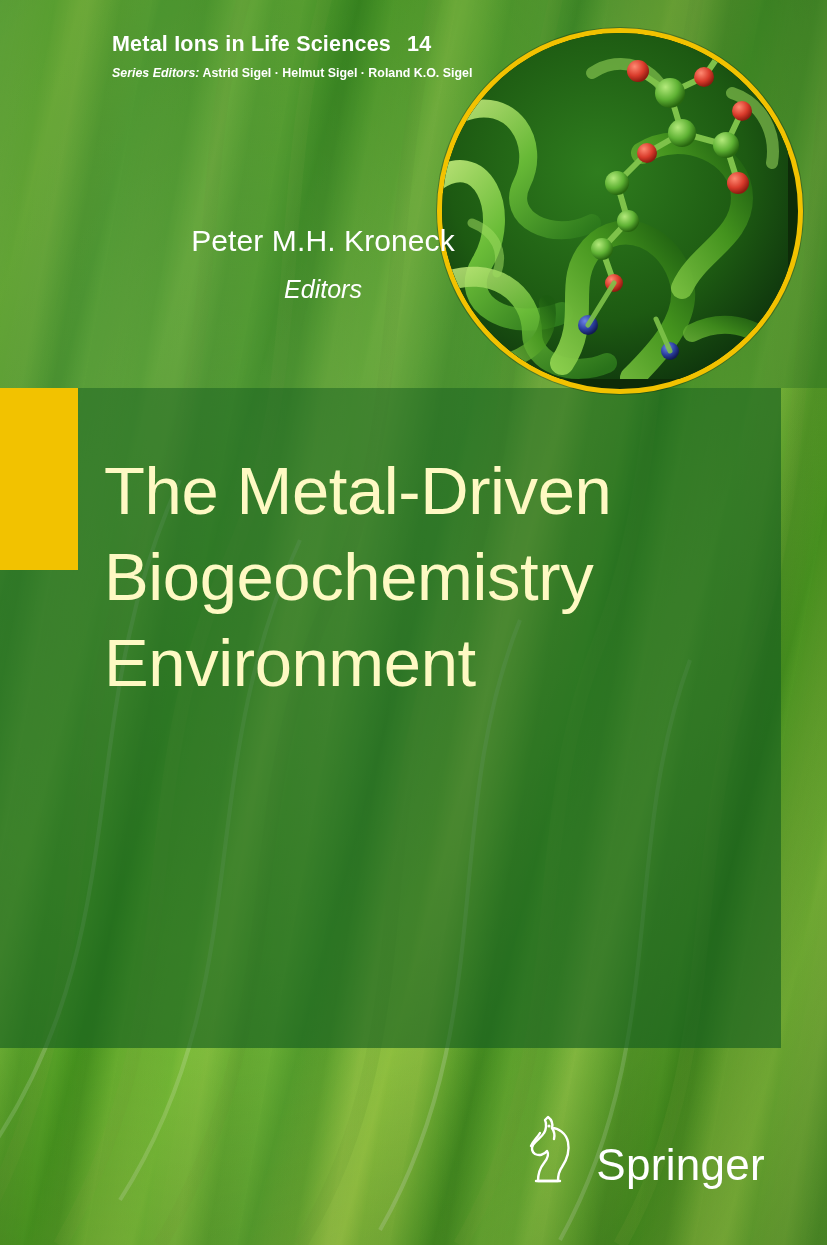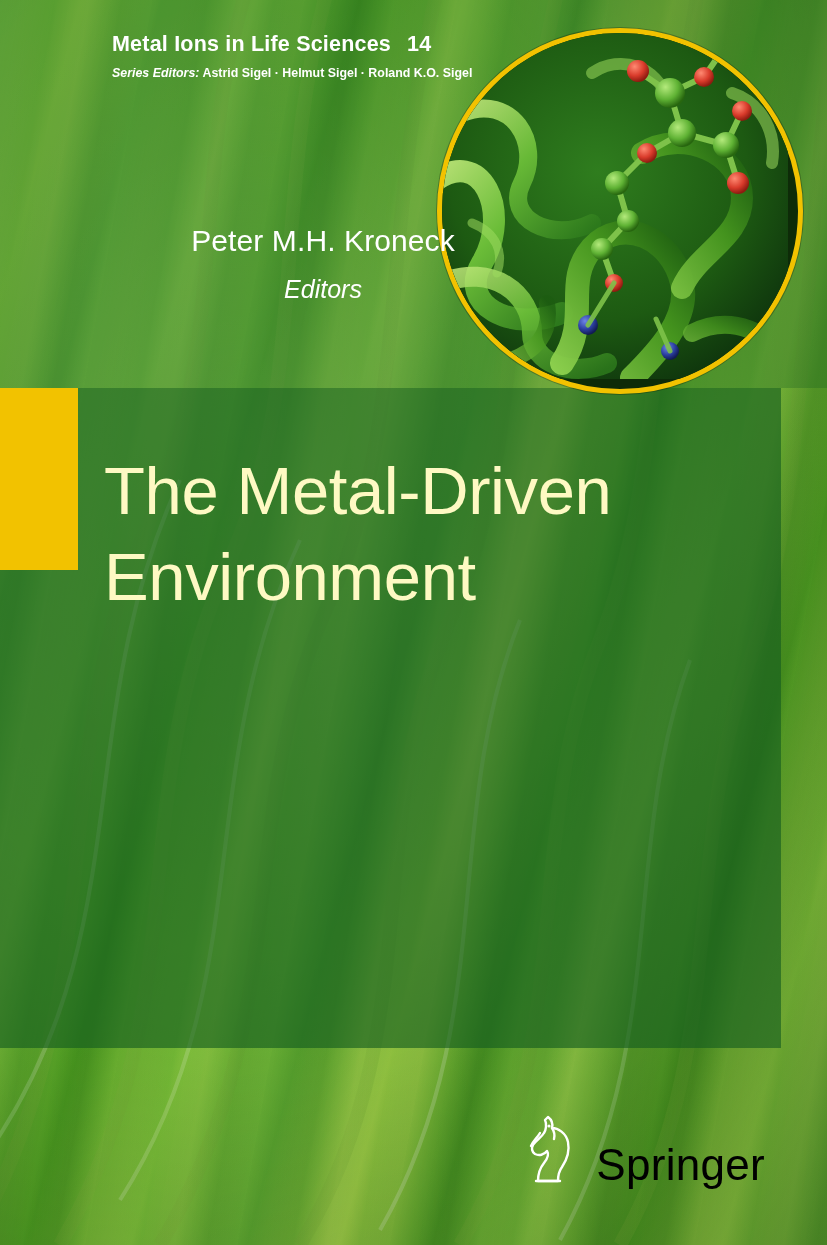--- a/index.html
+++ b/index.html
@@ -173,21 +173,21 @@
   
   .publisher {
     position: absolute;
     right: 62px;
     bottom: 58px;
     display: flex;
     align-items: flex-end;
     gap: 14px;
   }
   .springer-name {
-    color: #000000;
+    color: #ffffff;
     font-size: 44px;
     letter-spacing: 0.3px;
     line-height: 1;
   }
   .knight { display: block; }
 </style>
 </head>
 <body>
 
 <div id="cover">
@@ -326,20 +326,21 @@
     </svg>
   </div>
 
   <div class="authors">
     <div class="author">Peter M.H. Kroneck</div>
     <div class="editors-label">Editors</div>
   </div>
 
   <div class="title">
     <span class="line">The Metal-Driven</span>
+    <span class="line">Biogeochemistry</span>
     <span class="line">Environment</span>
   </div>
 
   <div class="publisher">
     <svg class="knight" width="64" height="76" viewBox="0 0 64 76">
       <g fill="none" stroke="#ffffff" stroke-width="2.4" stroke-linejoin="round" stroke-linecap="round">
         <path d="M30,6 C34,9 35,13 34,17 C40,17 48,22 50,31 C52,41 48,50 44,56 C41,60 40,65 40,70 L20,70 C20,62 22,57 26,52 C30,47 31,43 29,40 C26,44 21,45 17,43 C14,41 13,37 15,34 C18,29 23,27 26,22 C28,19 29,13 27,9 Z"></path>
         <path d="M22,22 C19,27 15,30 13,35"></path>
         <path d="M34,17 C36,20 37,24 36,28"></path>
         <circle cx="31" cy="15" r="1.6" fill="#ffffff" stroke="none"></circle>

